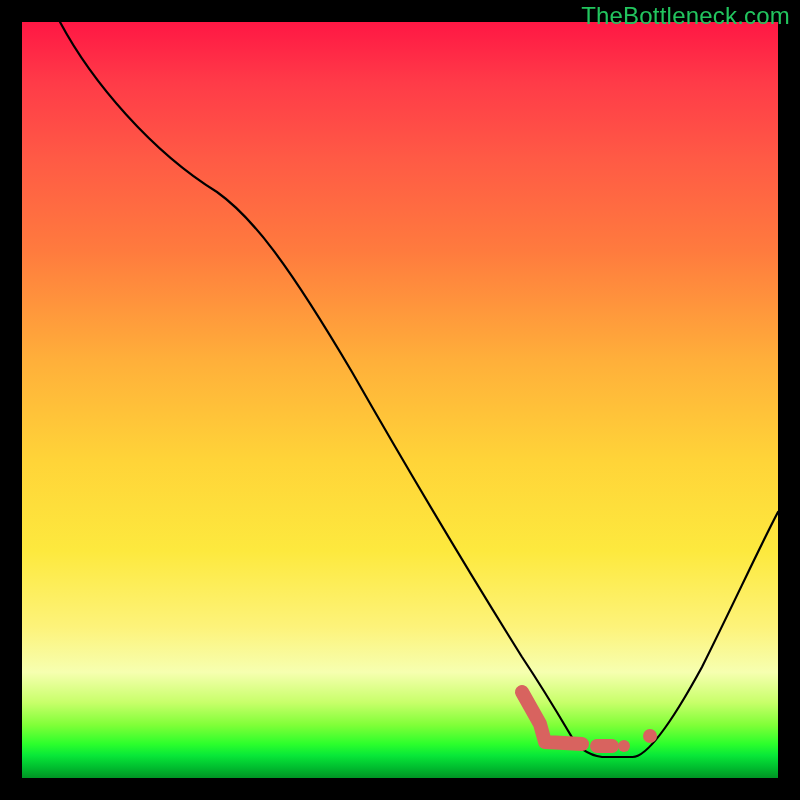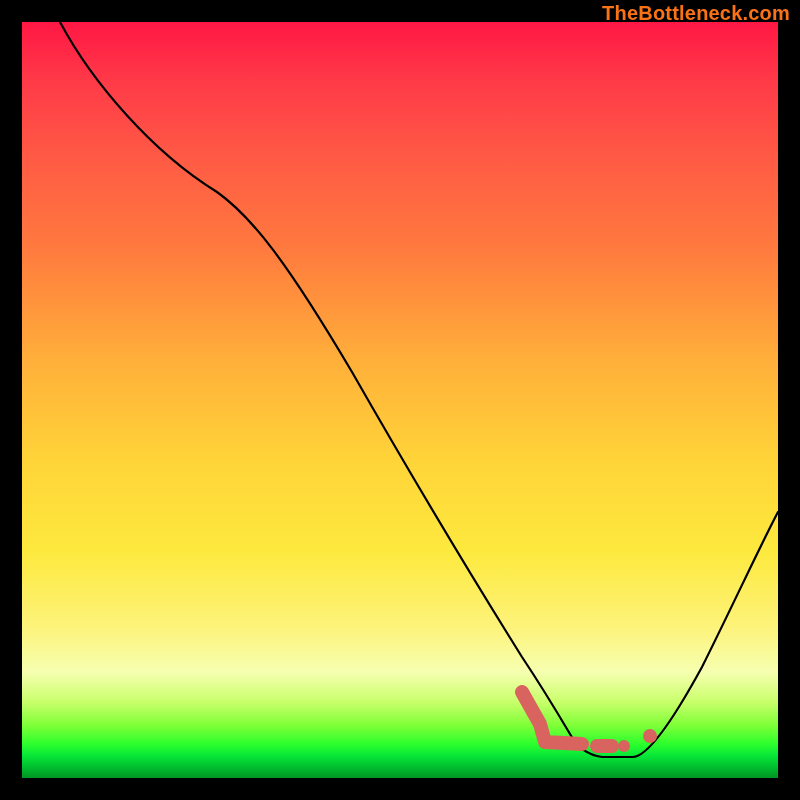--- a/index.html
+++ b/index.html
@@ -34,23 +34,23 @@
       #2cff2c 95.5%,
       #08e838 97%,
       #00c02f 98.5%,
       #009424 100%
     );
   }
   .watermark {
     position: absolute;
     top: 2px;
     right: 10px;
-    color: #f97316;
-    font-size: 20px;
-    font-weight: 700;
+    color: #22c55e;
+    font-size: 24px;
+    font-weight: 400;
     letter-spacing: 0.2px;
     user-select: none;
   }
   svg.curve {
     position: absolute;
     left: 0;
     top: 0;
     width: 756px;
     height: 756px;
     overflow: visible;

